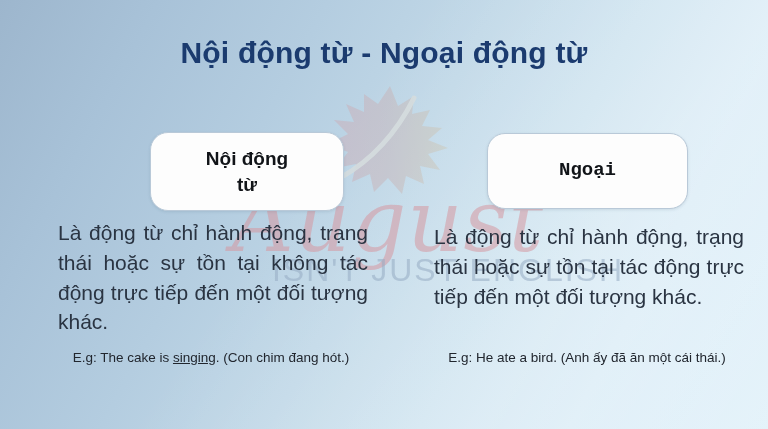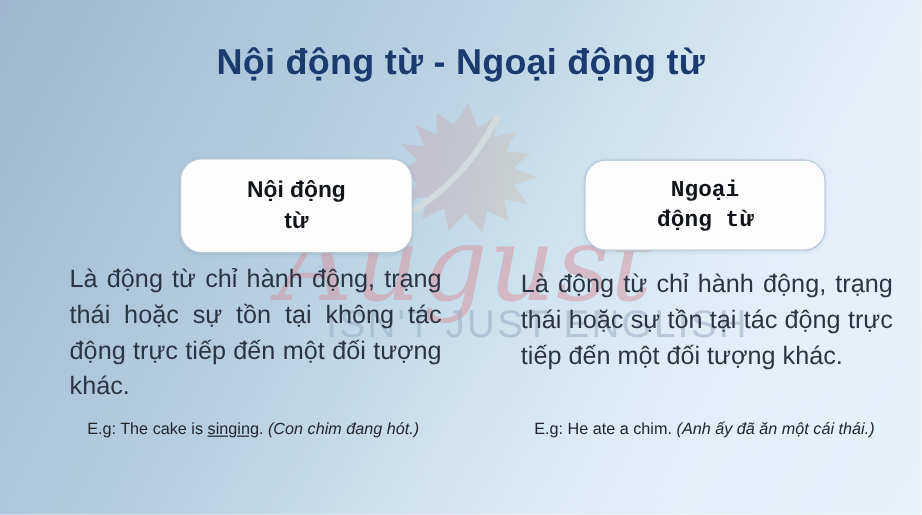--- a/index.html
+++ b/index.html
@@ -142,21 +142,21 @@
     position: absolute;
     width: 318px;
     font-size: 13.5px;
     line-height: 1.5;
     color: #21262e;
     text-align: center;
   }
   #ex-left  { left: 22px; top: 248px; }
   #ex-right { left: 28px; top: 248px; }
   .ex-underline { text-decoration: underline; }
-  .ex-trans { font-style: italic; }
+  .ex-trans { }
 </style>
 </head>
 <body>
 
 <div id="slide">
 
   <div id="sheen"></div>
 
   <div id="watermark">
 
@@ -195,24 +195,23 @@
     <div id="ex-left" class="example">
       <span>E.g: The cake is </span><span class="ex-underline">singing</span><span>. </span><span class="ex-trans">(Con chim đang hót.)</span>
     </div>
   </div>
 
   <div id="col-right" class="col">
 
     <div id="card-right" class="card">
       <span>
         <span>Ngoại</span><br>
-        <span>động từ</span>
       </span>
     </div>
 
     <div id="desc-right" class="desc">Là động từ chỉ hành động, trạng thái hoặc sự tồn tại tác động trực tiếp đến một đối tượng khác.</div>
 
     <div id="ex-right" class="example">
-      <span>E.g: He ate a chim. </span><span class="ex-underline"></span><span></span><span class="ex-trans">(Anh ấy đã ăn một cái thái.)</span>
+      <span>E.g: He ate a bird. </span><span class="ex-underline"></span><span></span><span class="ex-trans">(Anh ấy đã ăn một cái thái.)</span>
     </div>
   </div>
 
 </div>
 
 </body></html>

